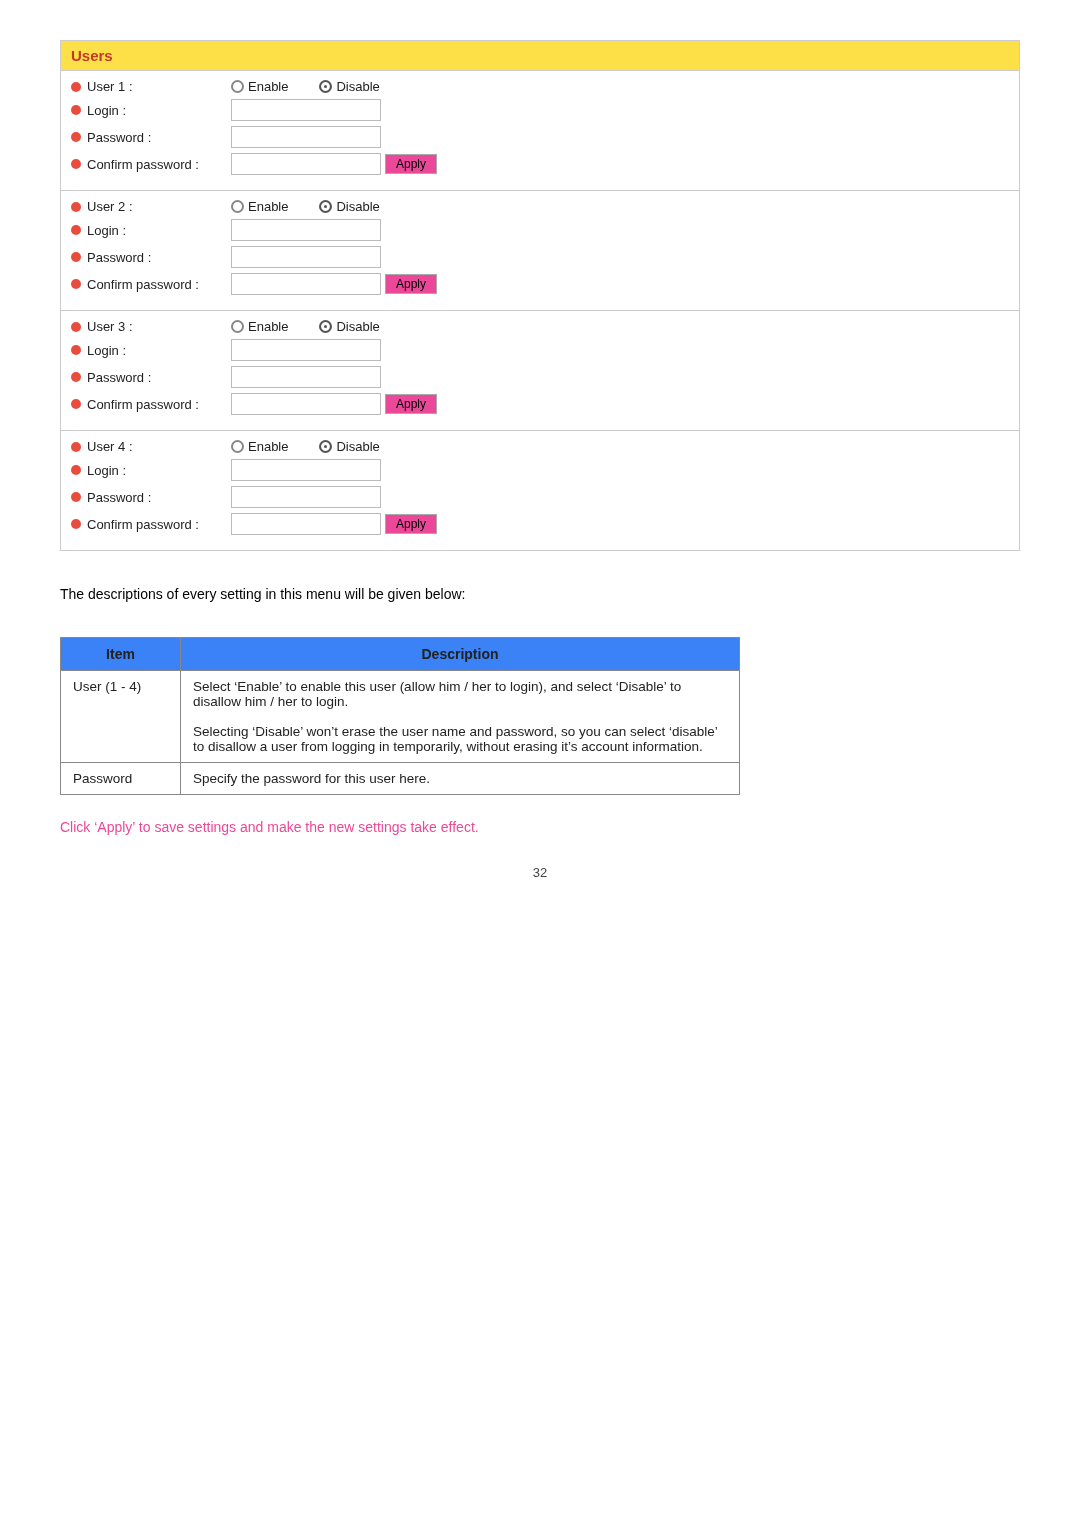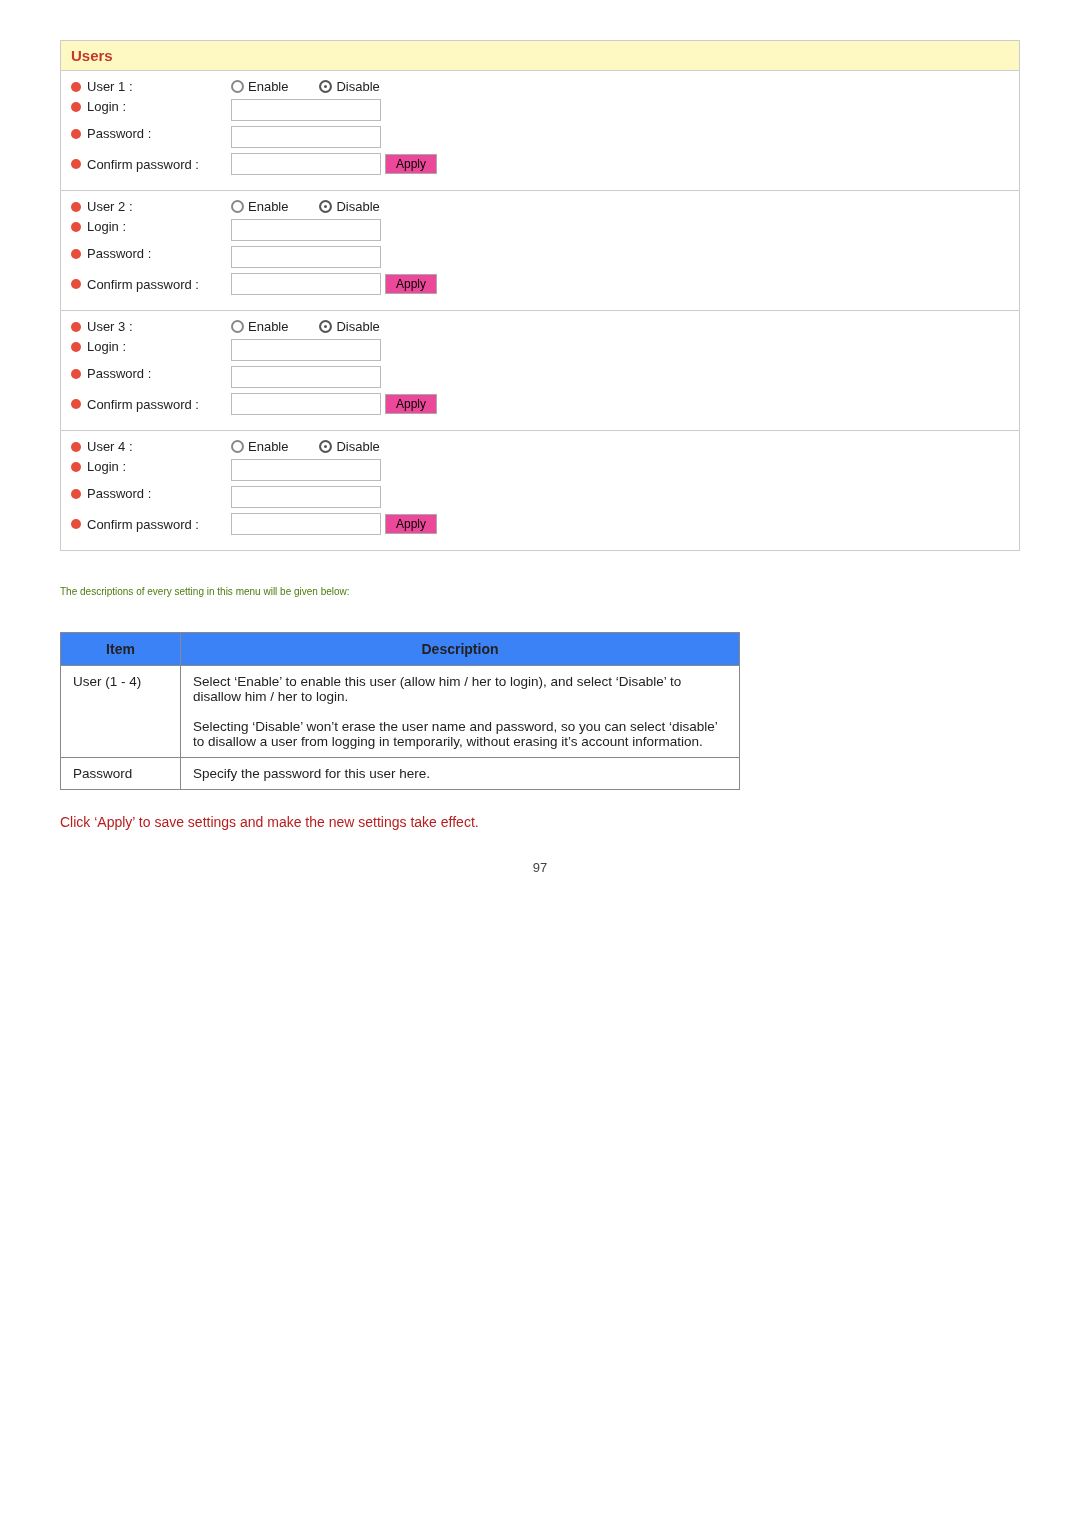--- a/index.html
+++ b/index.html
@@ -11,37 +11,37 @@
       padding: 40px 60px;
       max-width: 1080px;
     }
 
     
     .users-section {
       border: 1px solid #ccc;
       margin-bottom: 30px;
     }
     .users-title {
-      background: #fef9c3;
+      background: #fde047;
       color: #c0392b;
       font-weight: bold;
       font-size: 15px;
       padding: 6px 10px;
       border-bottom: 1px solid #ccc;
     }
     .user-block {
       border-bottom: 1px solid #ccc;
       padding: 8px 10px 10px 10px;
     }
     .user-block:last-child {
       border-bottom: none;
     }
     .user-row {
       display: flex;
-      align-items: flex-start;
+      align-items: center;
       margin-bottom: 5px;
     }
     .user-row-label {
       display: flex;
       align-items: center;
       min-width: 160px;
       font-size: 13px;
     }
     .bullet {
       width: 10px;
@@ -95,22 +95,22 @@
       margin-left: 4px;
     }
     .confirm-row {
       display: flex;
       align-items: center;
     }
 
     
     .desc-text {
       margin: 35px 0;
-      font-size: 10px;
-      color: #4d7c0f;
+      font-size: 14px;
+      color: #000000;
     }
 
     
     .desc-table {
       border-collapse: collapse;
       width: 680px;
       margin-bottom: 24px;
     }
     .desc-table th, .desc-table td {
       border: 1px solid #888;
@@ -124,21 +124,21 @@
       font-size: 14px;
     }
     .desc-table td:first-child {
       white-space: nowrap;
       font-weight: normal;
       width: 120px;
     }
 
     .footer-text {
       font-size: 14px;
-      color: #b91c1c;
+      color: #ec4899;
       margin-bottom: 30px;
     }
     .page-number {
       text-align: center;
       font-size: 13px;
       color: #444;
       margin-top: 20px;
     }
   </style>
 </head>
@@ -327,13 +327,13 @@
       </tr>
       <tr>
         <td style="white-space: pre-wrap;">Password</td>
         <td>Specify the password for this user here.</td>
       </tr>
     </tbody>
 </table>
 
 <p class="footer-text">Click ‘Apply’ to save settings and make the new settings take effect.</p>
 
-<div class="page-number">97</div>
+<div class="page-number">32</div>
 
 </body></html>

